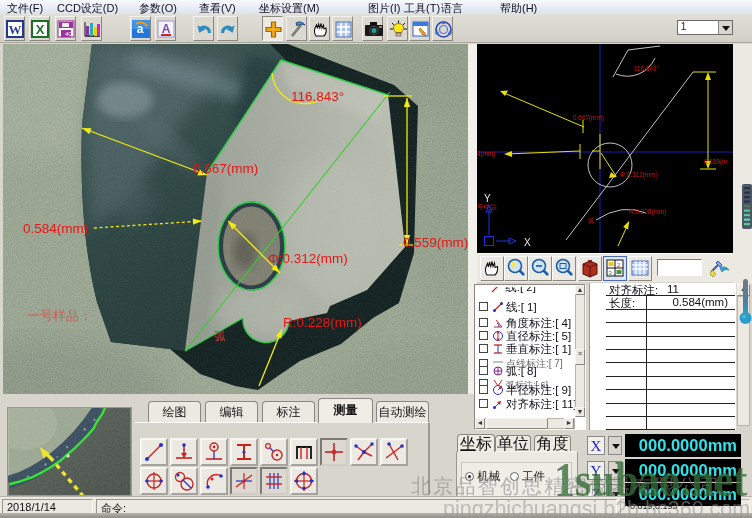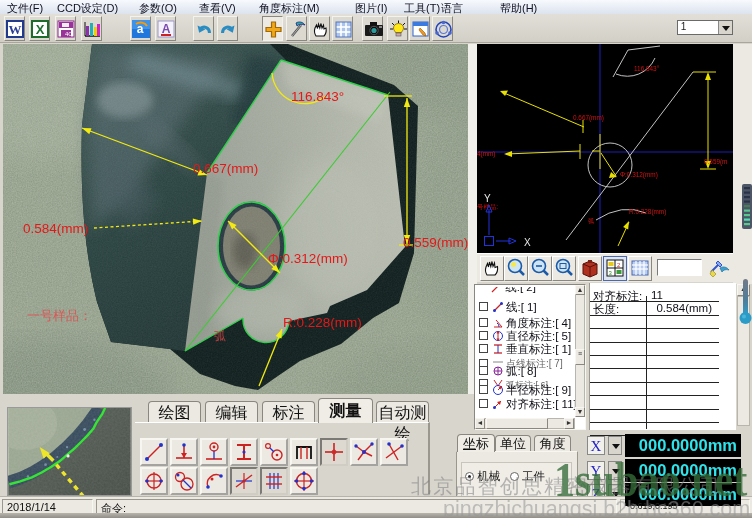--- a/index.html
+++ b/index.html
@@ -27,32 +27,32 @@
 .cbt { position:absolute; top:2px; width:24px; height:25px; background:#ece9e2;
   border:1px solid; border-color:#fff #8a8780 #8a8780 #fff; }
 .panelbg { position:absolute; background:#ece9e2; }
 #statusbar { position:absolute; left:0; top:496px; width:752px; height:17px;
   background:#ece9e2; border-top:1px solid #b6b3ab; font-size:11px; color:#111; }
 .scell { position:absolute; top:2px; height:15px; border:1px solid;
   border-color:#9a978f #f8f6f0 #f8f6f0 #9a978f; padding:1px 4px; }
 #botstrip { position:absolute; left:0; top:513px; width:752px; height:5px;
   background:linear-gradient(#b8b5ad,#8f8d86); }
 .tab { position:absolute; background:#ece9e2; border:1px solid #8a8780;
-  border-bottom:none; border-radius:4px 4px 0 0; font-size:16px; color:#111;
+  border-bottom:none; border-radius:4px 4px 0 0; font-size:12px; color:#111;
   text-align:center; }
 .wm { position:absolute; pointer-events:none; }
 </style></head>
 <body>
 <div id="menubar">
 <span style="left:7px">文件(F)</span>
 <span style="left:57px">CCD设定(D)</span>
 <span style="left:139px">参数(O)</span>
 <span style="left:199px">查看(V)</span>
-<span style="left:259px">角度标注(M)</span>
-<span style="left:355px">图片(I)</span>
+<span style="left:259px">坐标设置(M)</span>
+<span style="left:368px">图片(I)</span>
 <span style="left:404px">工具(T)</span>
 <span style="left:441px">语言</span>
 <span style="left:500px">帮助(H)</span>
 </div>
 <div id="toolbar">
 <div class="tbtn" style="left:4px">
       <svg width="18" height="18" viewBox="0 0 18 18">
         <rect x="1" y="1" width="16" height="16" fill="#fff" stroke="#223a8c" stroke-width="2"></rect>
         <text x="9" y="14" font-size="13" font-weight="bold" fill="#2b3f96" text-anchor="middle" font-family="Liberation Serif">W</text>
       </svg>
@@ -565,23 +565,23 @@
 .lrow .cb { position:absolute; left:2px; top:1px; width:9px; height:9px;
  background:#fff; border:1px solid #444; }
 .lrow .ic { position:absolute; left:15px; top:0; }
 .lrow .tx { position:absolute; left:29px; top:-1px; }
 .sbv { position:absolute; background:#ece9e2; border:1px solid #b8b5ad; }
 .sbtn { position:absolute; background:#ece9e2; border:1px solid;
  border-color:#f8f6f0 #8a8780 #8a8780 #f8f6f0; font-size:7px; color:#333;
  text-align:center; }
 #tablep { position:absolute; left:589px; top:283px; width:147px; height:147px;
  background:#fff; border-left:1px solid #9a978f; font-size:11.5px; color:#101018; }
-.trow { position:absolute; left:0; width:129px; height:13px; border-bottom:1px solid #222;margin-top:6px; }
+.trow { position:absolute; left:16px; width:129px; height:13px; border-bottom:1px solid #222; }
 #cotabs .ct { position:absolute; background:#ece9e2; border:1px solid #8a8780;
- border-bottom:none; border-radius:4px 4px 0 0; font-size:13px; color:#111;
+ border-bottom:none; border-radius:4px 4px 0 0; font-size:16px; color:#111;
  text-align:center; height:16px; line-height:16px; top:435px; }
 </style>
 <div id="listpanel">
  <div style="position:absolute;left:2px;top:2px;width:95px;height:9px;overflow:hidden">
       <div style="position:absolute;left:13px;top:-7px;font-size:11.5px;color:#101018"><svg width="12" height="12" style="vertical-align:-3px">
           <line x1="2" y1="10" x2="10" y2="2" stroke="#cc2222" stroke-width="1.2"></line>
         </svg> 线:[ 2]</div>
     </div>
  <div class="lrow" style="top:16px">
       <span class="cb"></span>

